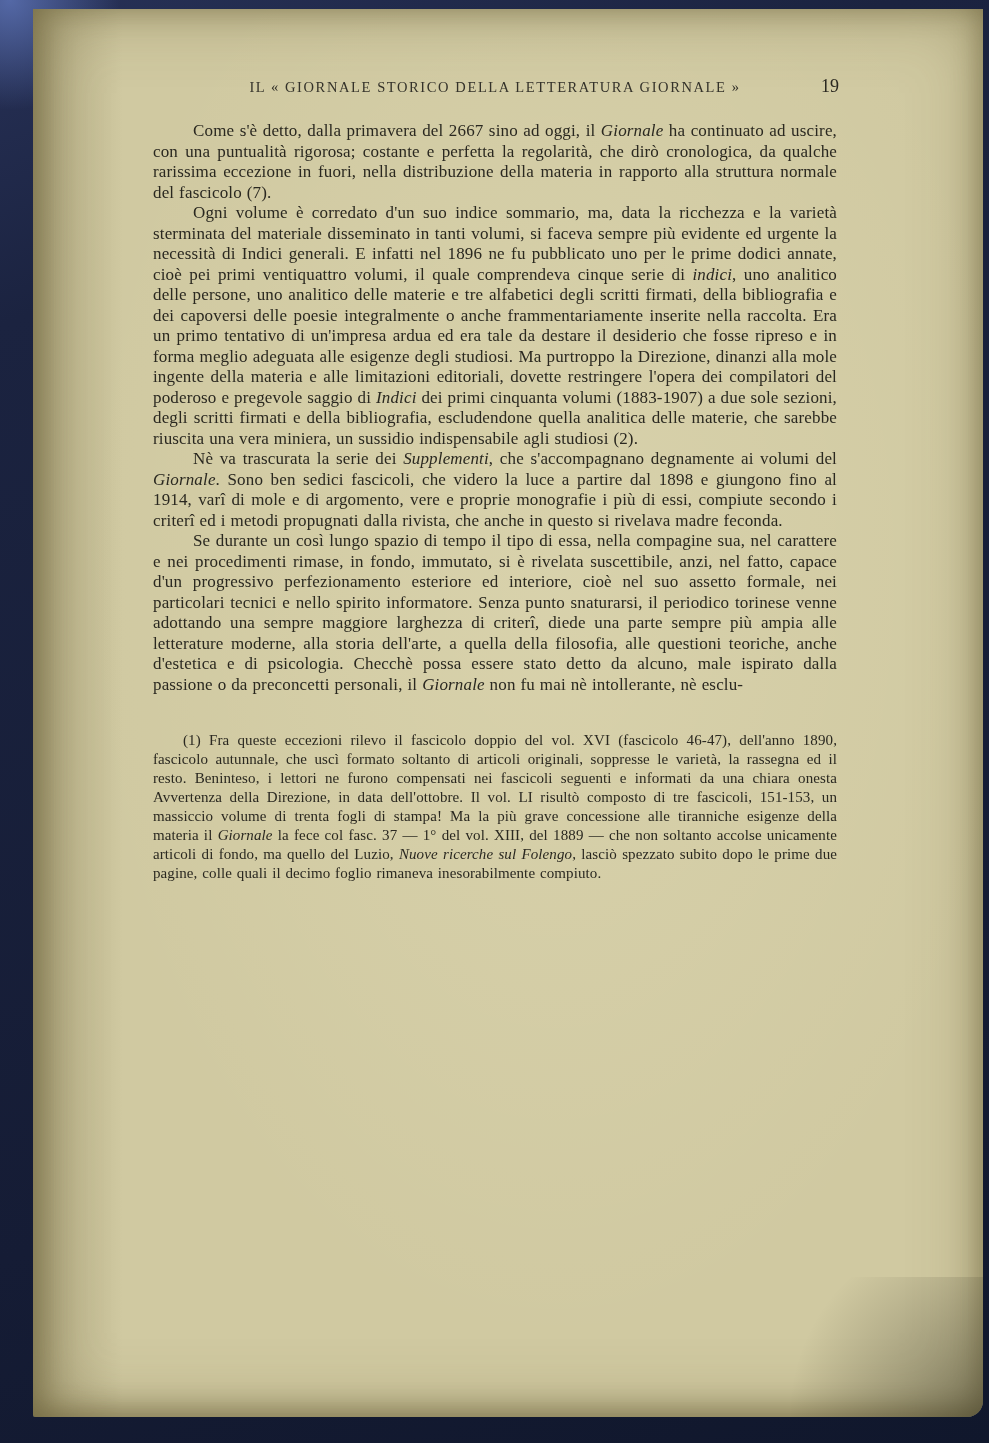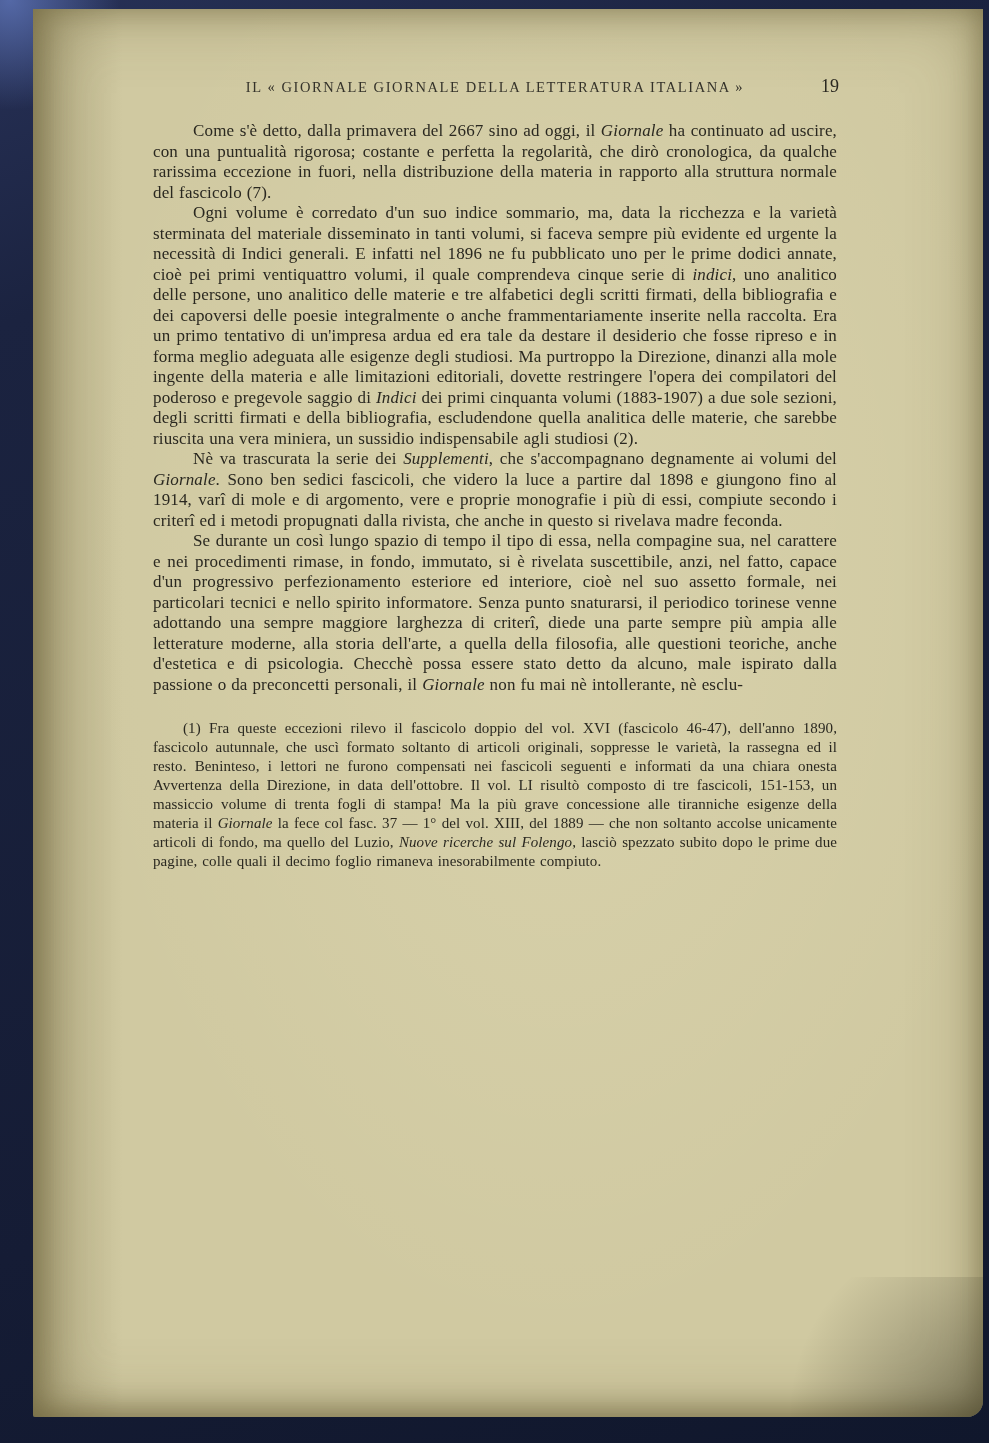--- a/index.html
+++ b/index.html
@@ -57,42 +57,42 @@
   .body-text p {
     margin: 0;
     text-align: justify;
     text-indent: 40px;
     font-size: 17px;
     line-height: 20.5px;
     letter-spacing: .15px;
     word-spacing: .5px;
   }
   .footnotes {
-    margin-top: 24px;
+    margin-top: 36px;
   }
   .footnotes p {
     margin: 0;
     text-align: justify;
     text-indent: 30px;
     font-size: 15px;
     line-height: 19px;
     letter-spacing: .1px;
     word-spacing: 1px;
   }
   i { font-style: italic; }
 </style>
 </head>
 <body>
 
 <div class="scan">
   <div class="page">
     <div class="content">
 
       <div class="header">
-        <div class="running-title">IL « GIORNALE GIORNALE DELLA LETTERATURA ITALIANA »</div>
+        <div class="running-title">IL « GIORNALE STORICO DELLA LETTERATURA GIORNALE »</div>
         <div class="page-number">19</div>
       </div>
 
       <div class="body-text">
         <p><span>Come s'è detto, dalla primavera del 2667 sino ad oggi, il </span><i>Giornale</i><span> ha continuato ad uscire, con una puntualità rigorosa; costante e perfetta la regolarità, che dirò cronologica, da qualche rarissima eccezione in fuori, nella distribuzione della materia in rapporto alla struttura normale del fascicolo (7).</span></p>
 
         <p><span>Ogni volume è corredato d'un suo indice sommario, ma, data la ricchezza e la varietà sterminata del materiale disseminato in tanti volumi, si faceva sempre più evidente ed urgente la necessità di Indici generali. E infatti nel 1896 ne fu pubblicato uno per le prime dodici annate, cioè pei primi ventiquattro volumi, il quale comprendeva cinque serie di </span><i>indici</i><span>, uno analitico delle persone, uno analitico delle materie e tre alfabetici degli scritti firmati, della bibliografia e dei capoversi delle poesie integralmente o anche frammentariamente inserite nella raccolta. Era un primo tentativo di un'impresa ardua ed era tale da destare il desiderio che fosse ripreso e in forma meglio adeguata alle esigenze degli studiosi. Ma purtroppo la Direzione, dinanzi alla mole ingente della materia e alle limitazioni editoriali, dovette restringere l'opera dei compilatori del poderoso e pregevole saggio di </span><i>Indici</i><span> dei primi cinquanta volumi (1883-1907) a due sole sezioni, degli scritti firmati e della bibliografia, escludendone quella analitica delle materie, che sarebbe riuscita una vera miniera, un sussidio indispensabile agli studiosi (2).</span></p>
 
         <p><span>Nè va trascurata la serie dei </span><i>Supplementi</i><span>, che s'accompagnano degnamente ai volumi del </span><i>Giornale</i><span>. Sono ben sedici fascicoli, che videro la luce a partire dal 1898 e giungono fino al 1914, varî di mole e di argomento, vere e proprie monografie i più di essi, compiute secondo i criterî ed i metodi propugnati dalla rivista, che anche in questo si rivelava madre feconda.</span></p>
 

